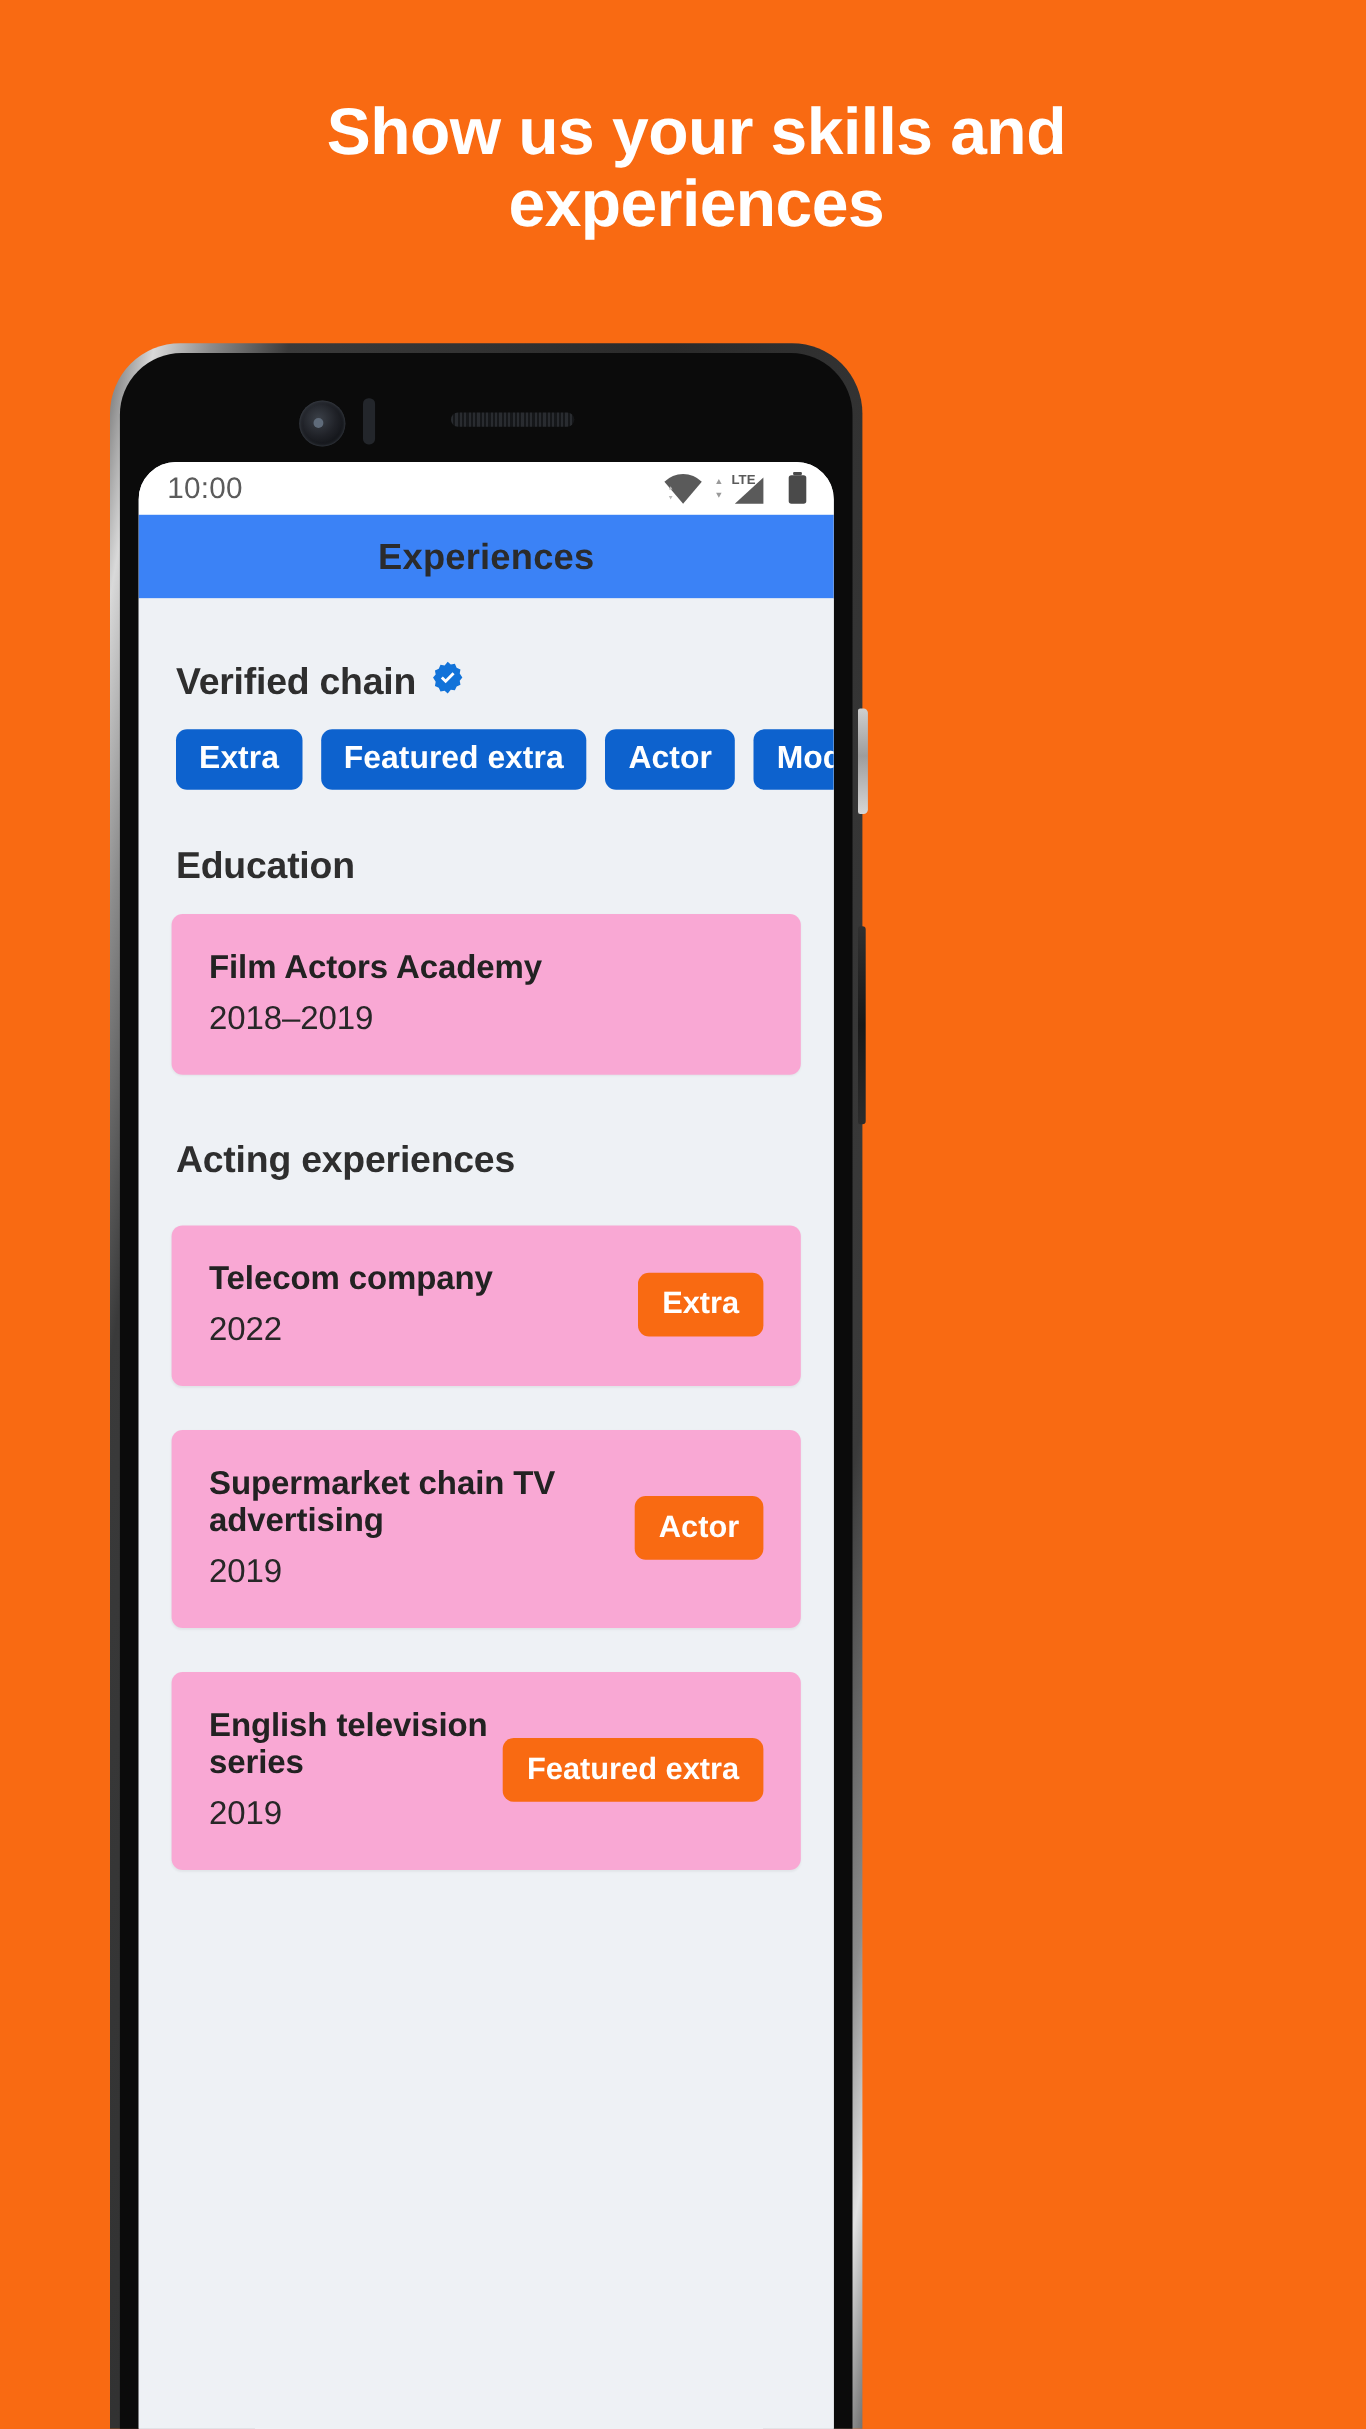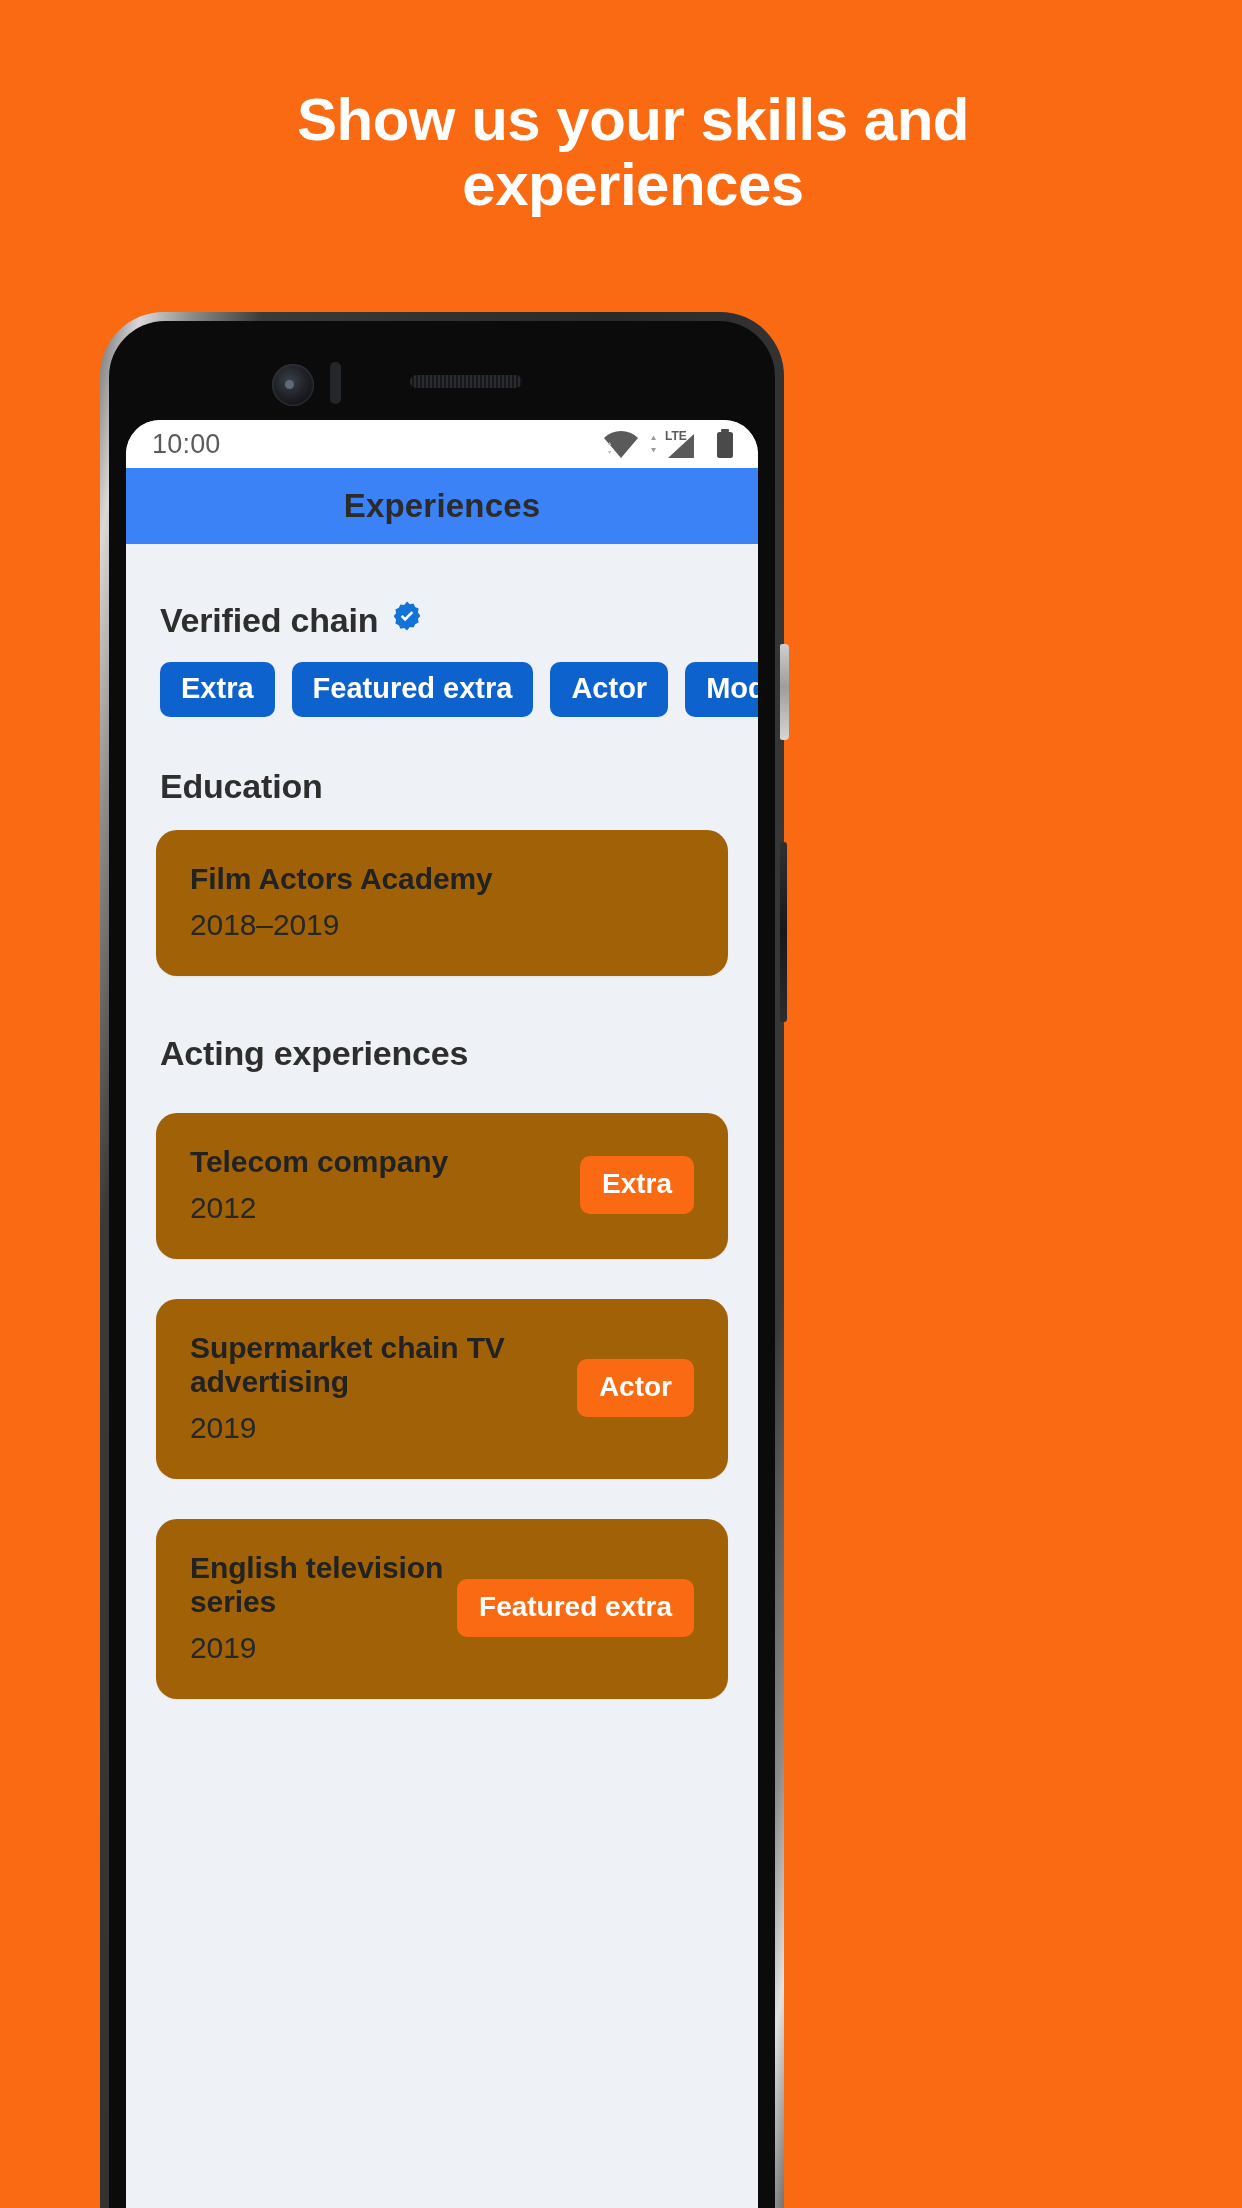--- a/index.html
+++ b/index.html
@@ -215,22 +215,22 @@
     font-weight: bold;
     border-radius: 10px;
     padding: 12px 21px 14px 21px;
     white-space: nowrap;
     line-height: 1;
   }
 
   .education-head { padding-top: 50px; }
 
   .card {
-    background: #a16207;
-    border-radius: 21px;
+    background: #f9a8d4;
+    border-radius: 10px;
     margin: 24px 30px 0 30px;
     padding: 32px 34px 34px 34px;
     display: flex;
     align-items: center;
     justify-content: space-between;
     box-shadow: 0 1px 2px rgba(0,0,0,.05);
   }
   .card-texts { min-width: 0; }
   .card-title {
     font-size: 30px;
@@ -380,21 +380,21 @@
           <div class="card-title">Film Actors Academy</div>
           <div class="card-sub">2018–2019</div>
         </div>
       </div>
 
       <div class="section-title acting-head">Acting experiences</div>
 
       <div class="card card-gap">
         <div class="card-texts">
           <div class="card-title">Telecom company</div>
-          <div class="card-sub">2012</div>
+          <div class="card-sub">2022</div>
         </div>
         <div class="role-badge">Extra</div>
       </div>
 
       <div class="card card-gap">
         <div class="card-texts">
           <div class="card-title">Supermarket chain TV advertising</div>
           <div class="card-sub">2019</div>
         </div>
         <div class="role-badge">Actor</div>

